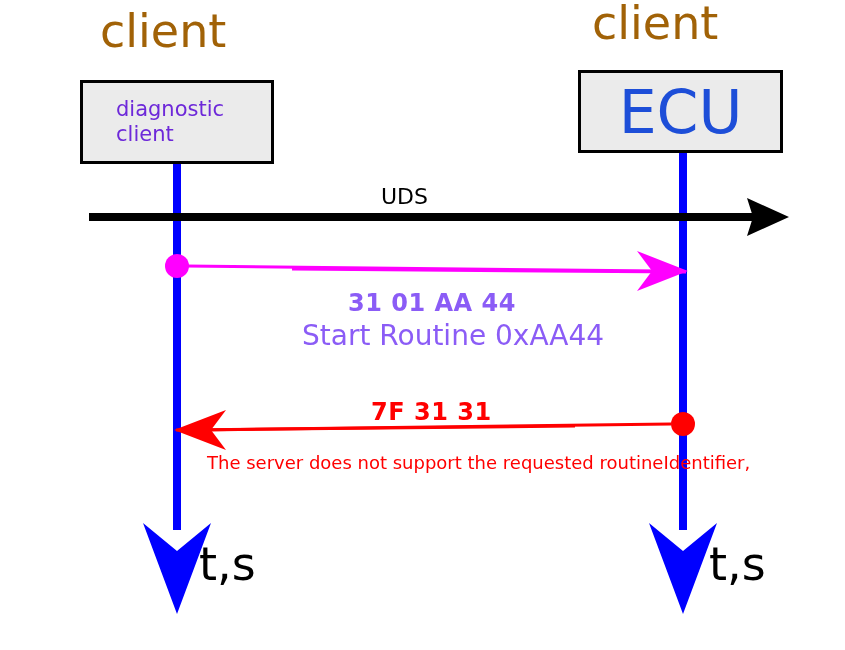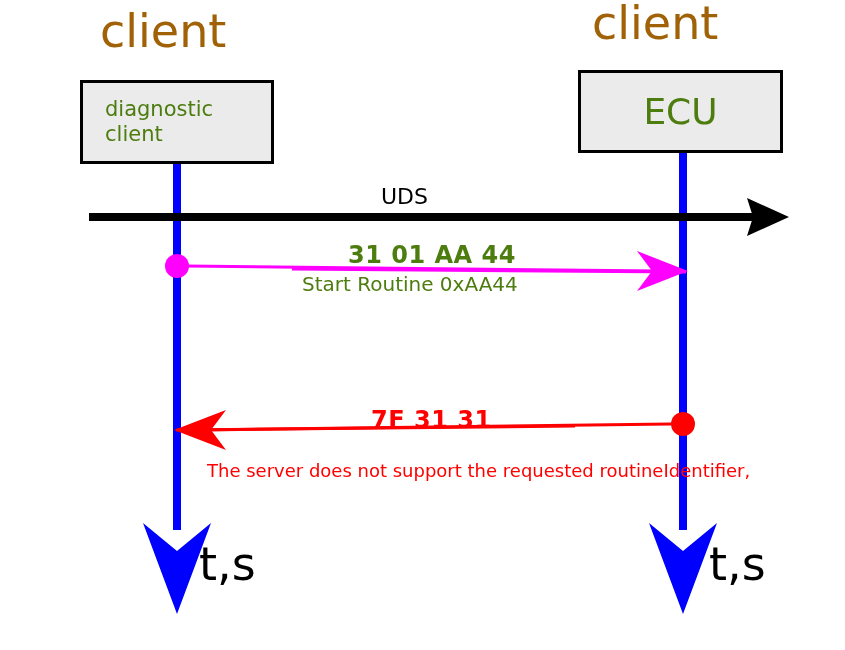--- a/index.html
+++ b/index.html
@@ -46,50 +46,50 @@
     align-items: center;
     justify-content: center;
     text-align: center;
   }
   #box-client {
     left: 80px; top: 80px;
     width: 194px; height: 84px;
   }
   #box-client .box-text {
     font-size: 21px;
-    color: #4d7c0f;
+    color: #6d28d9;
     line-height: 1.18;
     text-align: left;
-    padding-left: 22px;
+    padding-left: 33px;
     width: 100%;
     box-sizing: border-box;
   }
   #box-server {
     left: 578px; top: 70px;
     width: 205px; height: 83px;
   }
   #box-server .box-text {
-    font-size: 36px;
-    color: #4d7c0f;
+    font-size: 60px;
+    color: #1d4ed8;
   }
 
   
   .msg-hex {
     font-size: 24px;
     font-weight: bold;
     letter-spacing: 0.5px;
   }
   .msg-name {
-    font-size: 20px;
+    font-size: 28px;
   }
   .msg-note {
     font-size: 18px;
   }
-  .magenta { color: #4d7c0f; }
-  .red { color: #ff0000; margin-top: 8px; }
+  .magenta { color: #8b5cf6; margin-top: 48px; }
+  .red { color: #ff0000; }
 
   #uds-label { left: 381px; top: 186px; font-size: 22px; color:#000; }
 
   #m1-hex  { left: 348px; top: 243px; }
   #m1-name { left: 302px; top: 274px; }
 
   #m2-hex  { left: 371px; top: 400px; }
   #m2-name { left: 332px; top: 428px; }
   #m2-note { left: 207px; top: 454px; }
 

